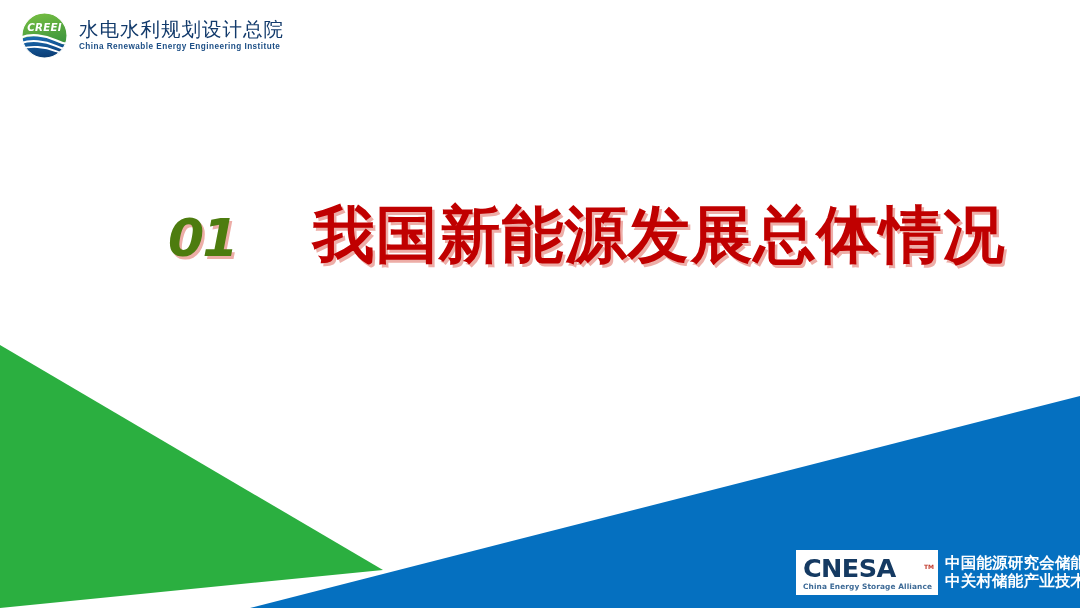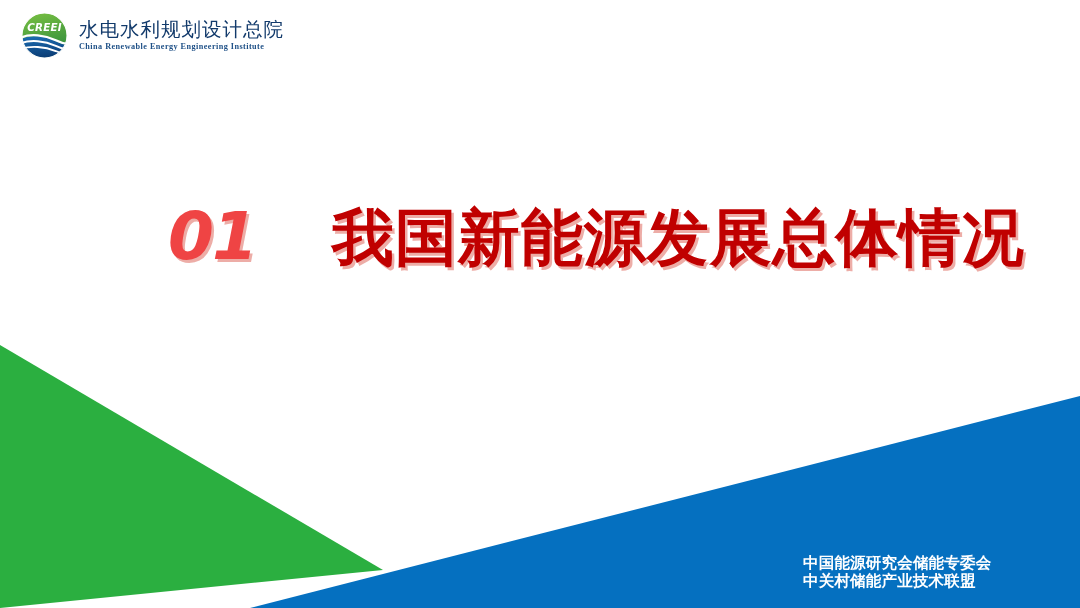--- a/index.html
+++ b/index.html
@@ -52,44 +52,44 @@
   }
   #brand-name-cn {
     font-family: "DejaVu Sans", "Liberation Sans", sans-serif;
     font-size: 19.5px;
     font-weight: normal;
     color: #123a6b;
     letter-spacing: 1.0px;
     white-space: nowrap;
   }
   #brand-name-en {
-    font-family: Liberation Serif, serif;
+    font-family: Liberation Sans, sans-serif;
     font-size: 8.2px;
     font-weight: bold;
     color: #1d4f86;
     letter-spacing: 0.45px;
     white-space: nowrap;
     margin-top: 3px;
   }
 
   
   #section-title-row {
     position: absolute;
     left: 168px;
     top: 204px;
     display: flex;
     align-items: baseline;
     white-space: nowrap;
   }
   #section-number {
     font-family: "DejaVu Sans", "Liberation Sans", sans-serif;
-    font-size: 66px;
+    font-size: 52px;
     font-weight: bold;
     font-style: italic;
-    color: #ef4444;
+    color: #4d7c0f;
     letter-spacing: -2px;
     text-shadow: 2.5px 2.5px 0 rgba(214, 74, 60, 0.45);
     line-height: 1;
   }
   #section-heading {
     font-family: "DejaVu Sans", "Liberation Sans", sans-serif;
     font-size: 62px;
     font-weight: bold;
     color: #c00000;
     letter-spacing: 1px;
@@ -202,19 +202,24 @@
       <div id="brand-name-en">China Renewable Energy Engineering Institute</div>
     </div>
   </div>
 
   <div id="section-title-row">
     <span id="section-number">01</span>
     <span id="section-heading">我国新能源发展总体情况</span>
   </div>
 
   <div id="cnesa-lockup">
+    <div id="cnesa-badge">
+      <div id="cnesa-wordmark">CNESA</div>
+      <div id="cnesa-tm">TM</div>
+      <div id="cnesa-subtitle-en">China Energy Storage Alliance</div>
+    </div>
     <div id="cnesa-cn-block">
       <div class="cnesa-cn-line">中国能源研究会储能专委会</div>
       <div class="cnesa-cn-line">中关村储能产业技术联盟</div>
     </div>
   </div>
 
 </div>
 
 </body></html>

